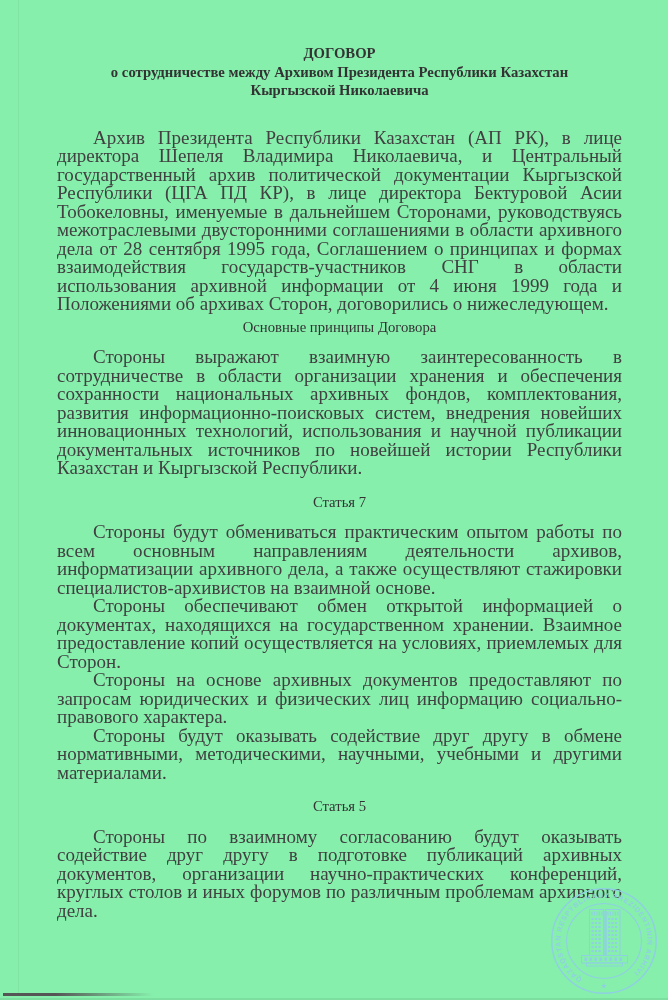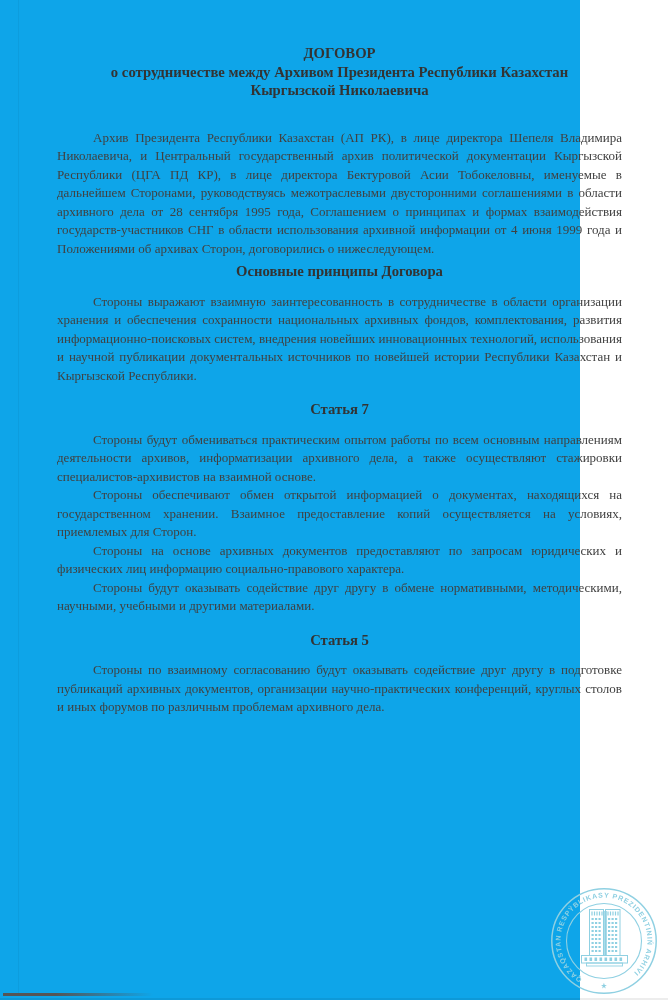--- a/index.html
+++ b/index.html
@@ -3,52 +3,52 @@
 <meta charset="utf-8">
 <style>
   html, body {
     margin: 0; padding: 0;
     width: 668px; height: 1000px;
     background: #ffffff;
     overflow: hidden;
   }
   .page {
     position: relative;
-    width: 580px; height: 1000px;
-    background: #0ea5e9;
+    width: 668px; height: 1000px;
+    background: #86efac;
     font-family: "Liberation Serif", serif;
     color: #3f3f3f;
   }
   .content {
     position: absolute;
     left: 57px; top: 44px;
     width: 565px;
   }
   .title-block {
     text-align: center;
     font-weight: bold;
     color: #333333;
     font-size: 14.7px;
     line-height: 18.5px;
     margin-bottom: 29px;
   }
   .para {
     margin: 0;
-    font-size: 13px;
+    font-size: 19px;
     line-height: 18.5px;
     text-align: justify;
     text-indent: 36px;
     color: #414141;
   }
   .heading {
     margin: 15px 0 12px 0;
     font-size: 14.7px;
     line-height: 18.5px;
     text-align: center;
-    font-weight: bold;
+    font-weight: normal;
     color: #333333;
   }
   .heading.tight { margin-top: 4px; }
   .stamp {
     position: absolute;
     left: 544px; top: 881px;
     width: 120px; height: 120px;
   }
   .stamp text {
     font-family: "Liberation Sans", sans-serif;

